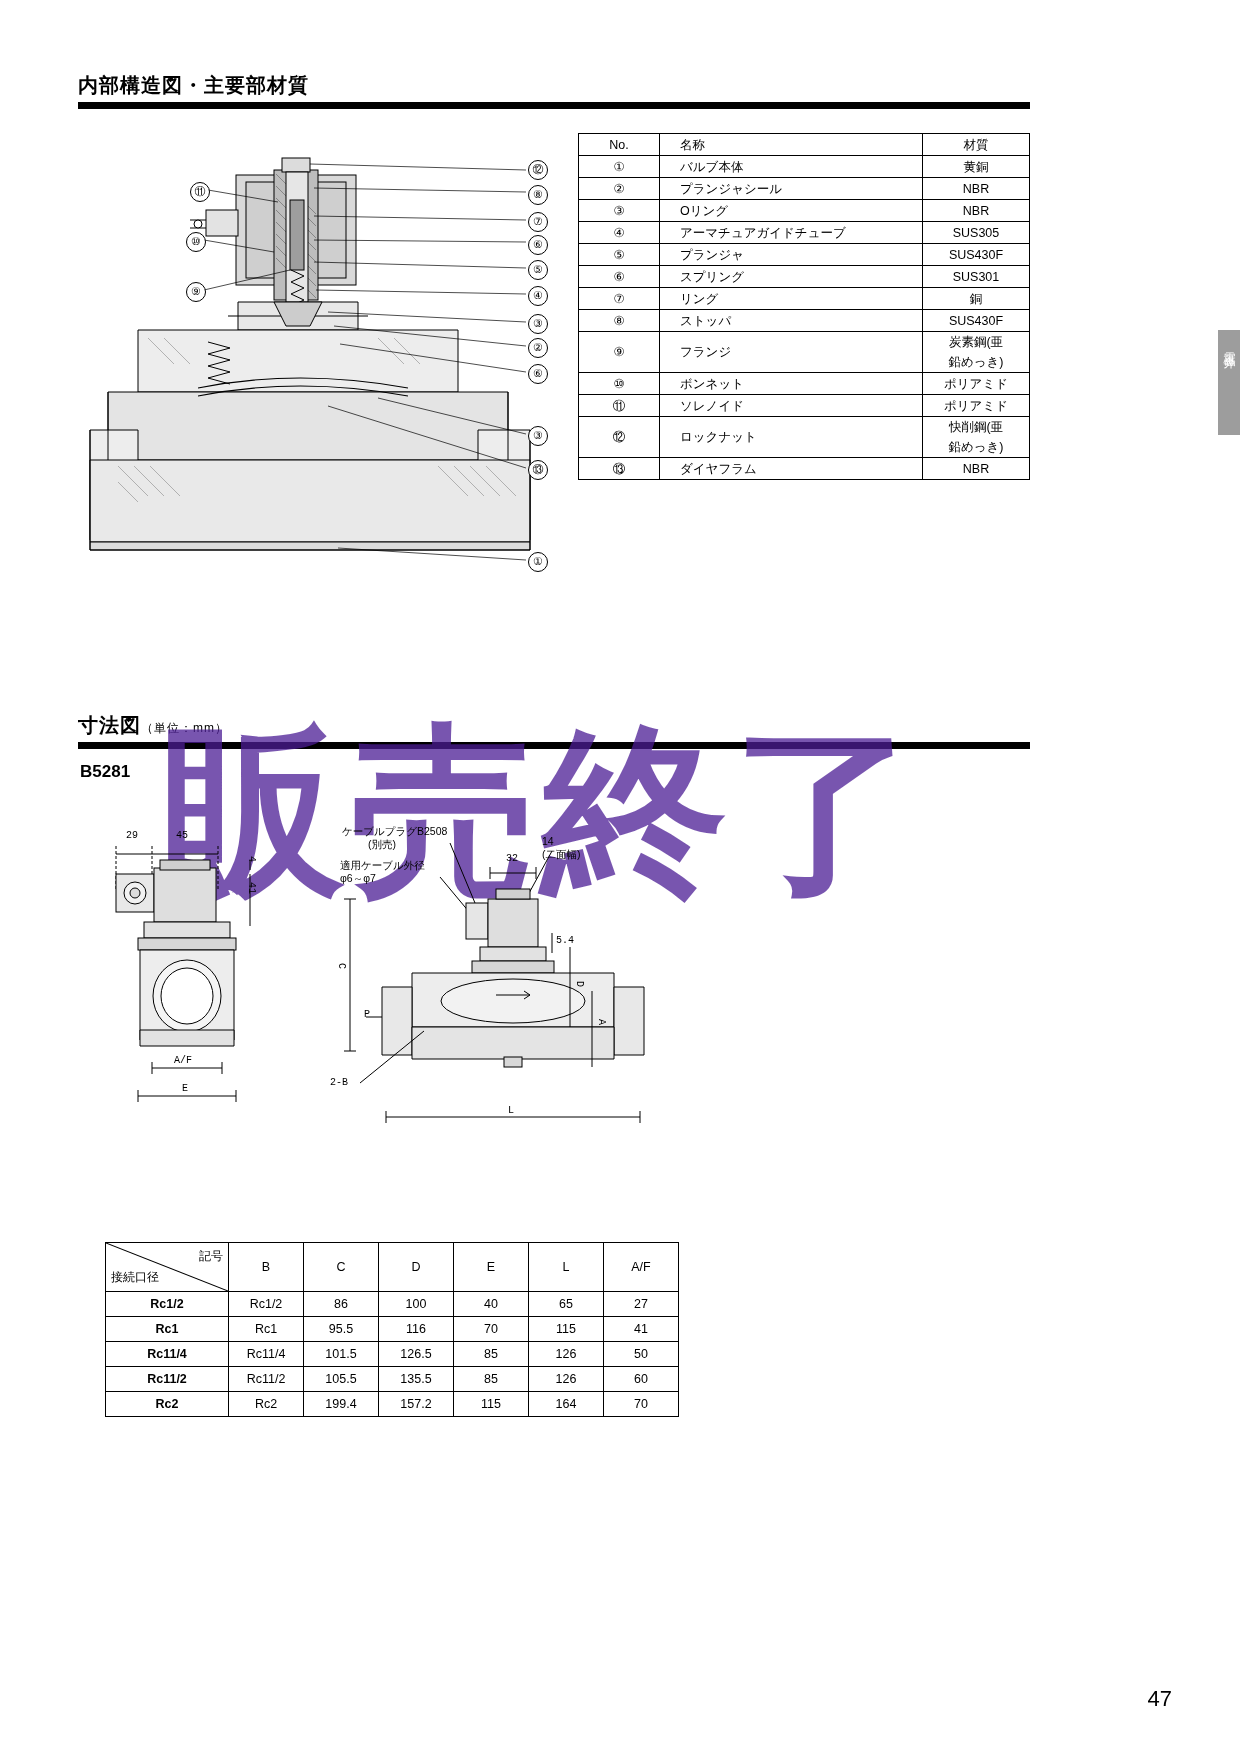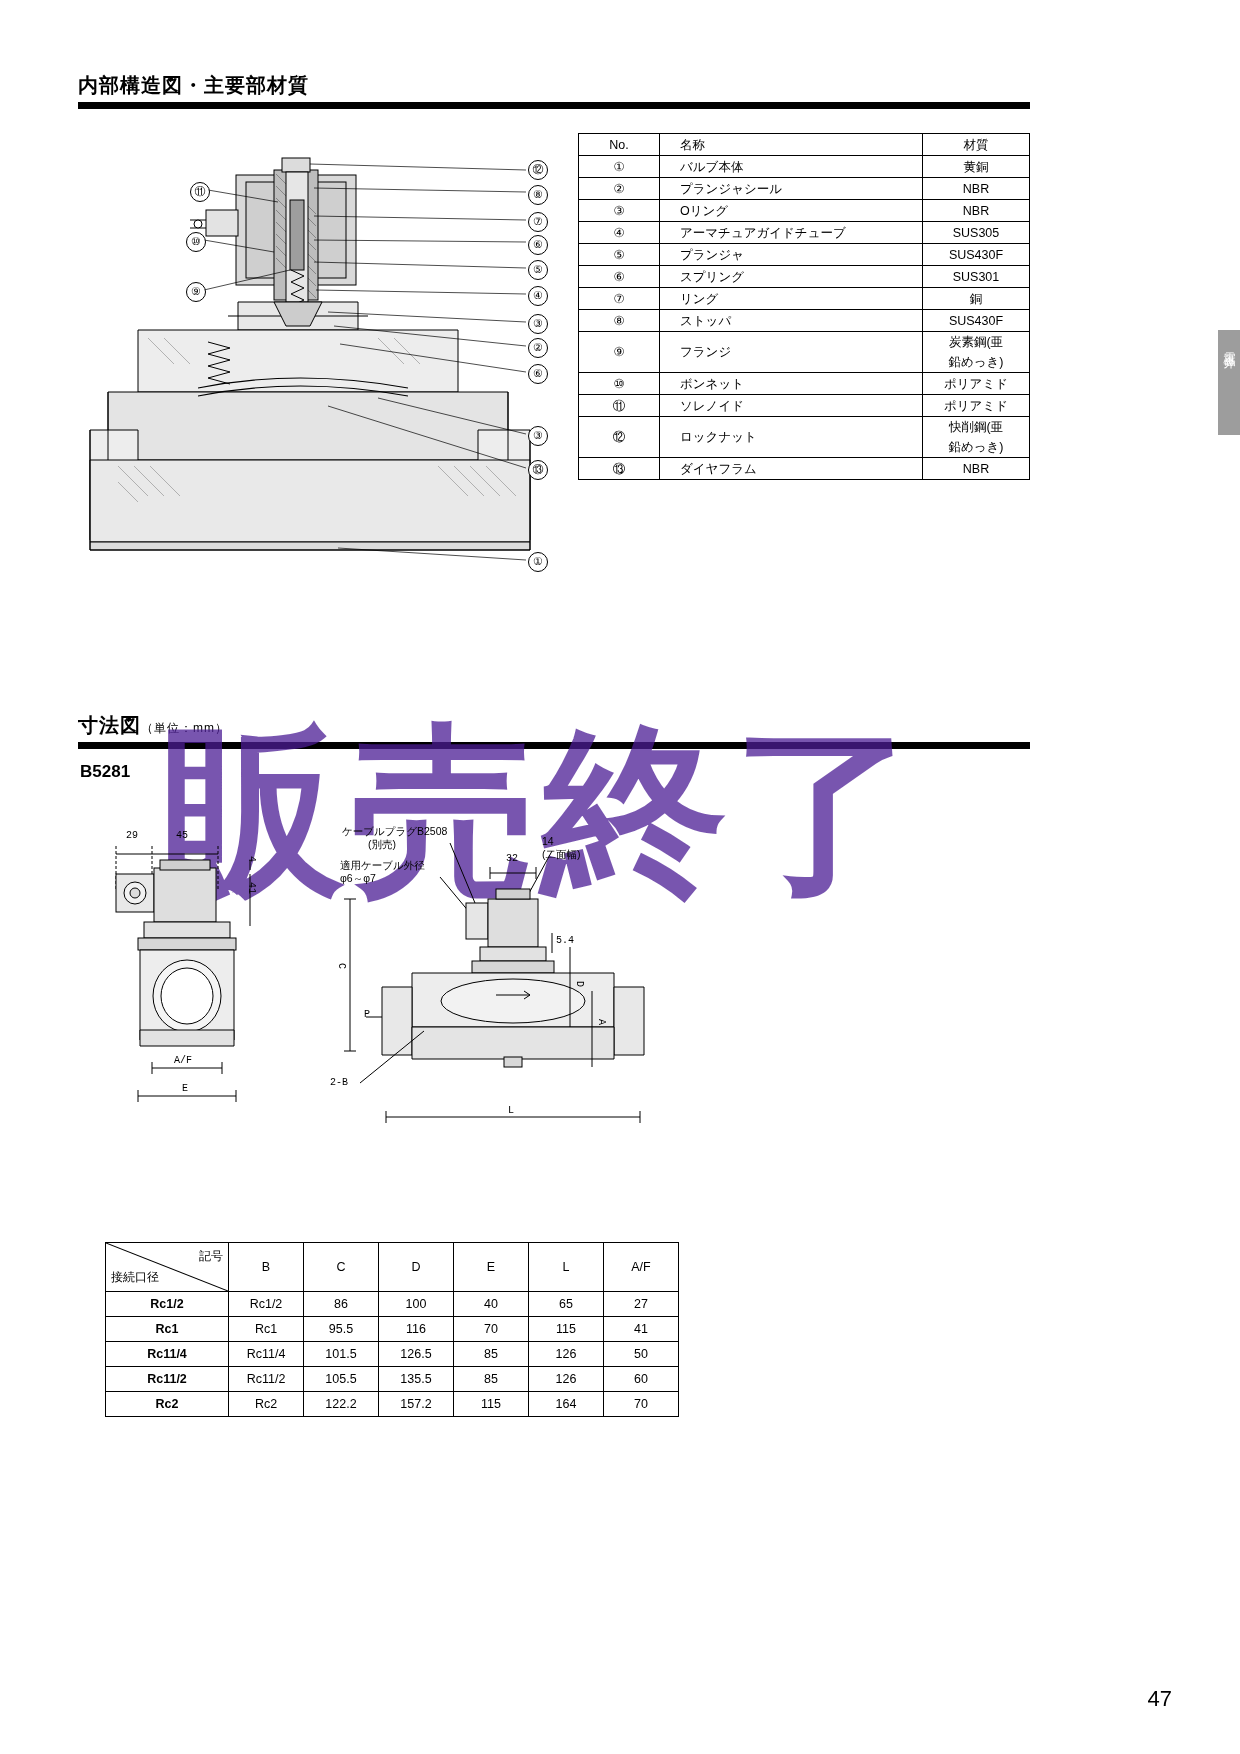--- a/index.html
+++ b/index.html
@@ -501,21 +501,21 @@
         <td class="lv">Rc11/2</td>
         <td class="lv">105.5</td>
         <td class="lv">135.5</td>
         <td class="lv">85</td>
         <td class="lv">126</td>
         <td class="lv">60</td>
       </tr>
       <tr>
         <td class="rowhead">Rc2</td>
         <td class="lv">Rc2</td>
-        <td class="lv">122.2</td>
+        <td class="lv">199.4</td>
         <td class="lv">157.2</td>
         <td class="lv">115</td>
         <td class="lv">164</td>
         <td class="lv">70</td>
       </tr>
     </tbody>
   </table>
 
   <div class="pageno">47</div>
 

